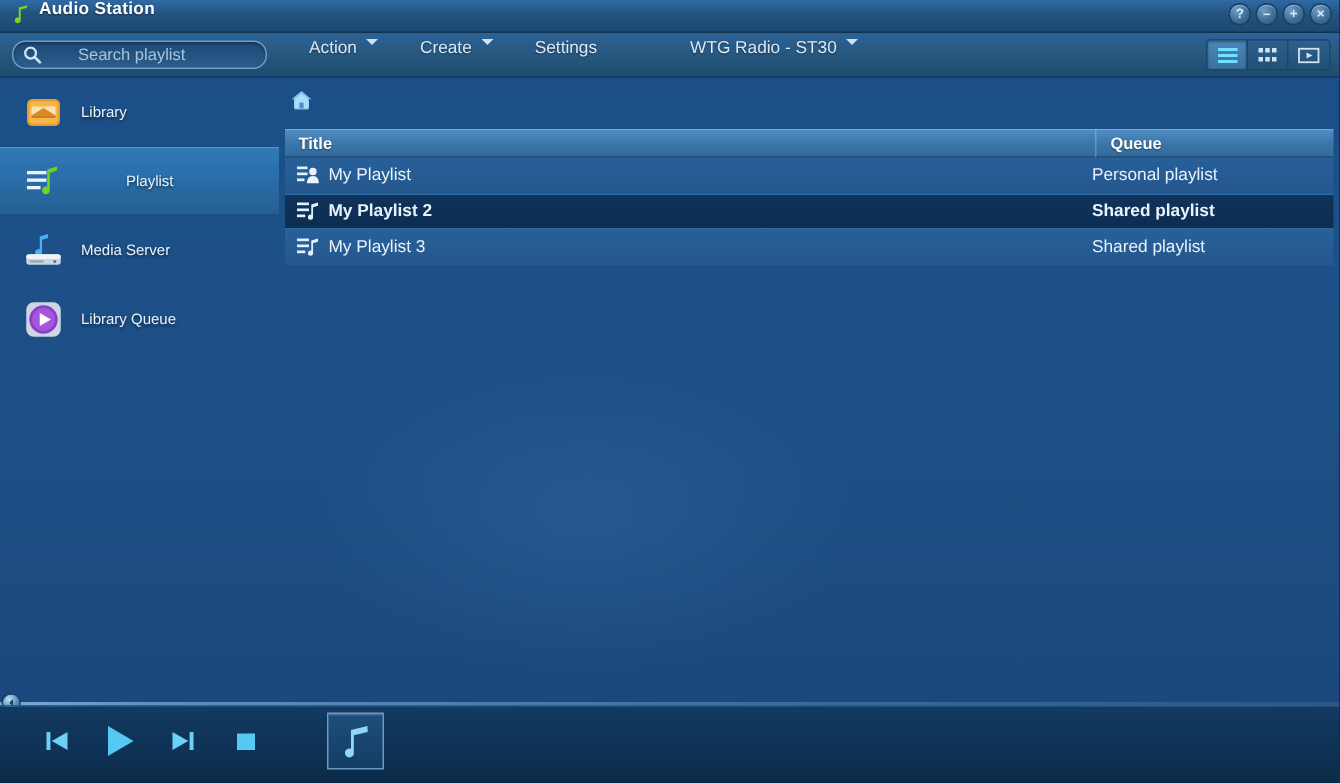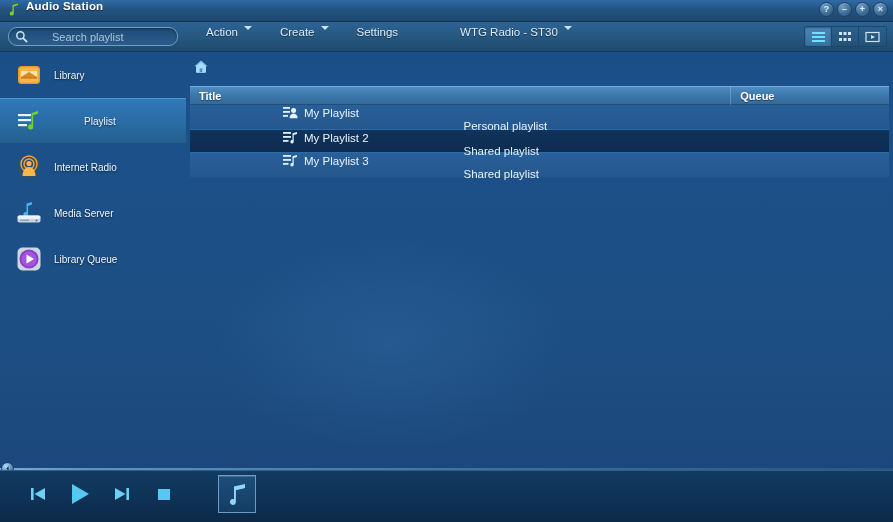--- a/index.html
+++ b/index.html
@@ -133,25 +133,25 @@
     border-bottom: 1px solid #1d4f79;
   }
   .th {
     color: #ffffff; font-size: 11px; font-weight: bold; padding-left: 9px;
     text-shadow: 0 1px 1px rgba(0,0,0,.45);
     height: 19px; display: flex; align-items: center;
   }
   .th.title-col { width: 585px; border-right: 1px solid rgba(255,255,255,.22); }
   .th.type-col  { width: 170px; }
 
-  .trow { display: flex; height: 24px; align-items: center; flex-direction: column; }
+  .trow { display: flex; height: 24px; align-items: center; }
   .trow.odd  { background: linear-gradient(180deg, #29609a 0%, #24578d 100%); }
   .trow.sel  {
     background: linear-gradient(180deg, #10335c 0%, #0d2c50 100%);
-    border-top: 1px solid #2b6ba3; border-bottom: 1px solid #2b6ba3;
+    border-top: 1px solid #2b6ba3; border-bottom: 1px solid #2b6ba3; font-weight: bold;
   }
   .td { color: #e8f2fc; font-size: 11.5px; display: flex; align-items: center; height: 100%; }
   .td.title-col { width: 529px; padding-left: 8px; }
   .td.type-col  { width: 170px; padding-left: 9px; }
   .row-ico { width: 15px; height: 15px; flex: 0 0 15px; display: flex; align-items: center; justify-content: center; margin-right: 6px; }
 
   
   .divider {
     position: absolute; left: 0; top: 468px; width: 893px; height: 2px;
     background: linear-gradient(90deg, #8fbde2 0%, #6ba0cb 10%, #3f729f 60%, #2d5a83 100%);
@@ -276,32 +276,20 @@
         <svg width="26" height="26" viewBox="0 0 26 26">
           <rect x="2" y="6" width="13" height="2.2" fill="#eaf6ff"></rect>
           <rect x="2" y="11" width="13" height="2.2" fill="#eaf6ff"></rect>
           <rect x="2" y="16" width="9" height="2.2" fill="#eaf6ff"></rect>
           <path d="M22 3 L15.5 5 L15.5 16.5 A2.6 2.6 0 1 0 17.2 18.6 L17.2 7.3 L22 5.7 Z" fill="#6fd12a"></path>
         </svg>
       </div>
       <div class="side-label">Playlist</div>
     </div>
 
-    <div class="side-item">
-      <div class="side-ico">
-        <svg width="26" height="26" viewBox="0 0 26 26">
-          <circle cx="13" cy="13" r="11.5" fill="#2d4f72"></circle>
-          <circle cx="13" cy="10" r="8" fill="none" stroke="#f2a62c" stroke-width="1.4"></circle>
-          <circle cx="13" cy="10" r="5" fill="none" stroke="#f2a62c" stroke-width="1.4"></circle>
-          <circle cx="13" cy="9.5" r="2.6" fill="#f7b64a"></circle>
-          <path d="M13 13 C8.5 13 6.5 18 6.5 22 L19.5 22 C19.5 18 17.5 13 13 13 Z" fill="#f7b64a"></path>
-        </svg>
-      </div>
-      <div class="side-label">Internet Radio</div>
-    </div>
 
     <div class="side-item">
       <div class="side-ico">
         <svg width="26" height="26" viewBox="0 0 26 26">
           <path d="M16 2 L10.5 3.6 L10.5 12.2 A2.3 2.3 0 1 0 12 14.2 L12 5.9 L16 4.6 Z" fill="#46b2ef"></path>
           <rect x="1.5" y="15.5" width="23" height="7" rx="2" fill="#c9d6e2"></rect>
           <rect x="1.5" y="15.5" width="23" height="3.2" rx="2" fill="#eef4f9"></rect>
           <circle cx="20.5" cy="20.4" r="1" fill="#5b7186"></circle>
           <rect x="4" y="19.6" width="9" height="1.4" fill="#8fa3b6"></rect>
         </svg>

